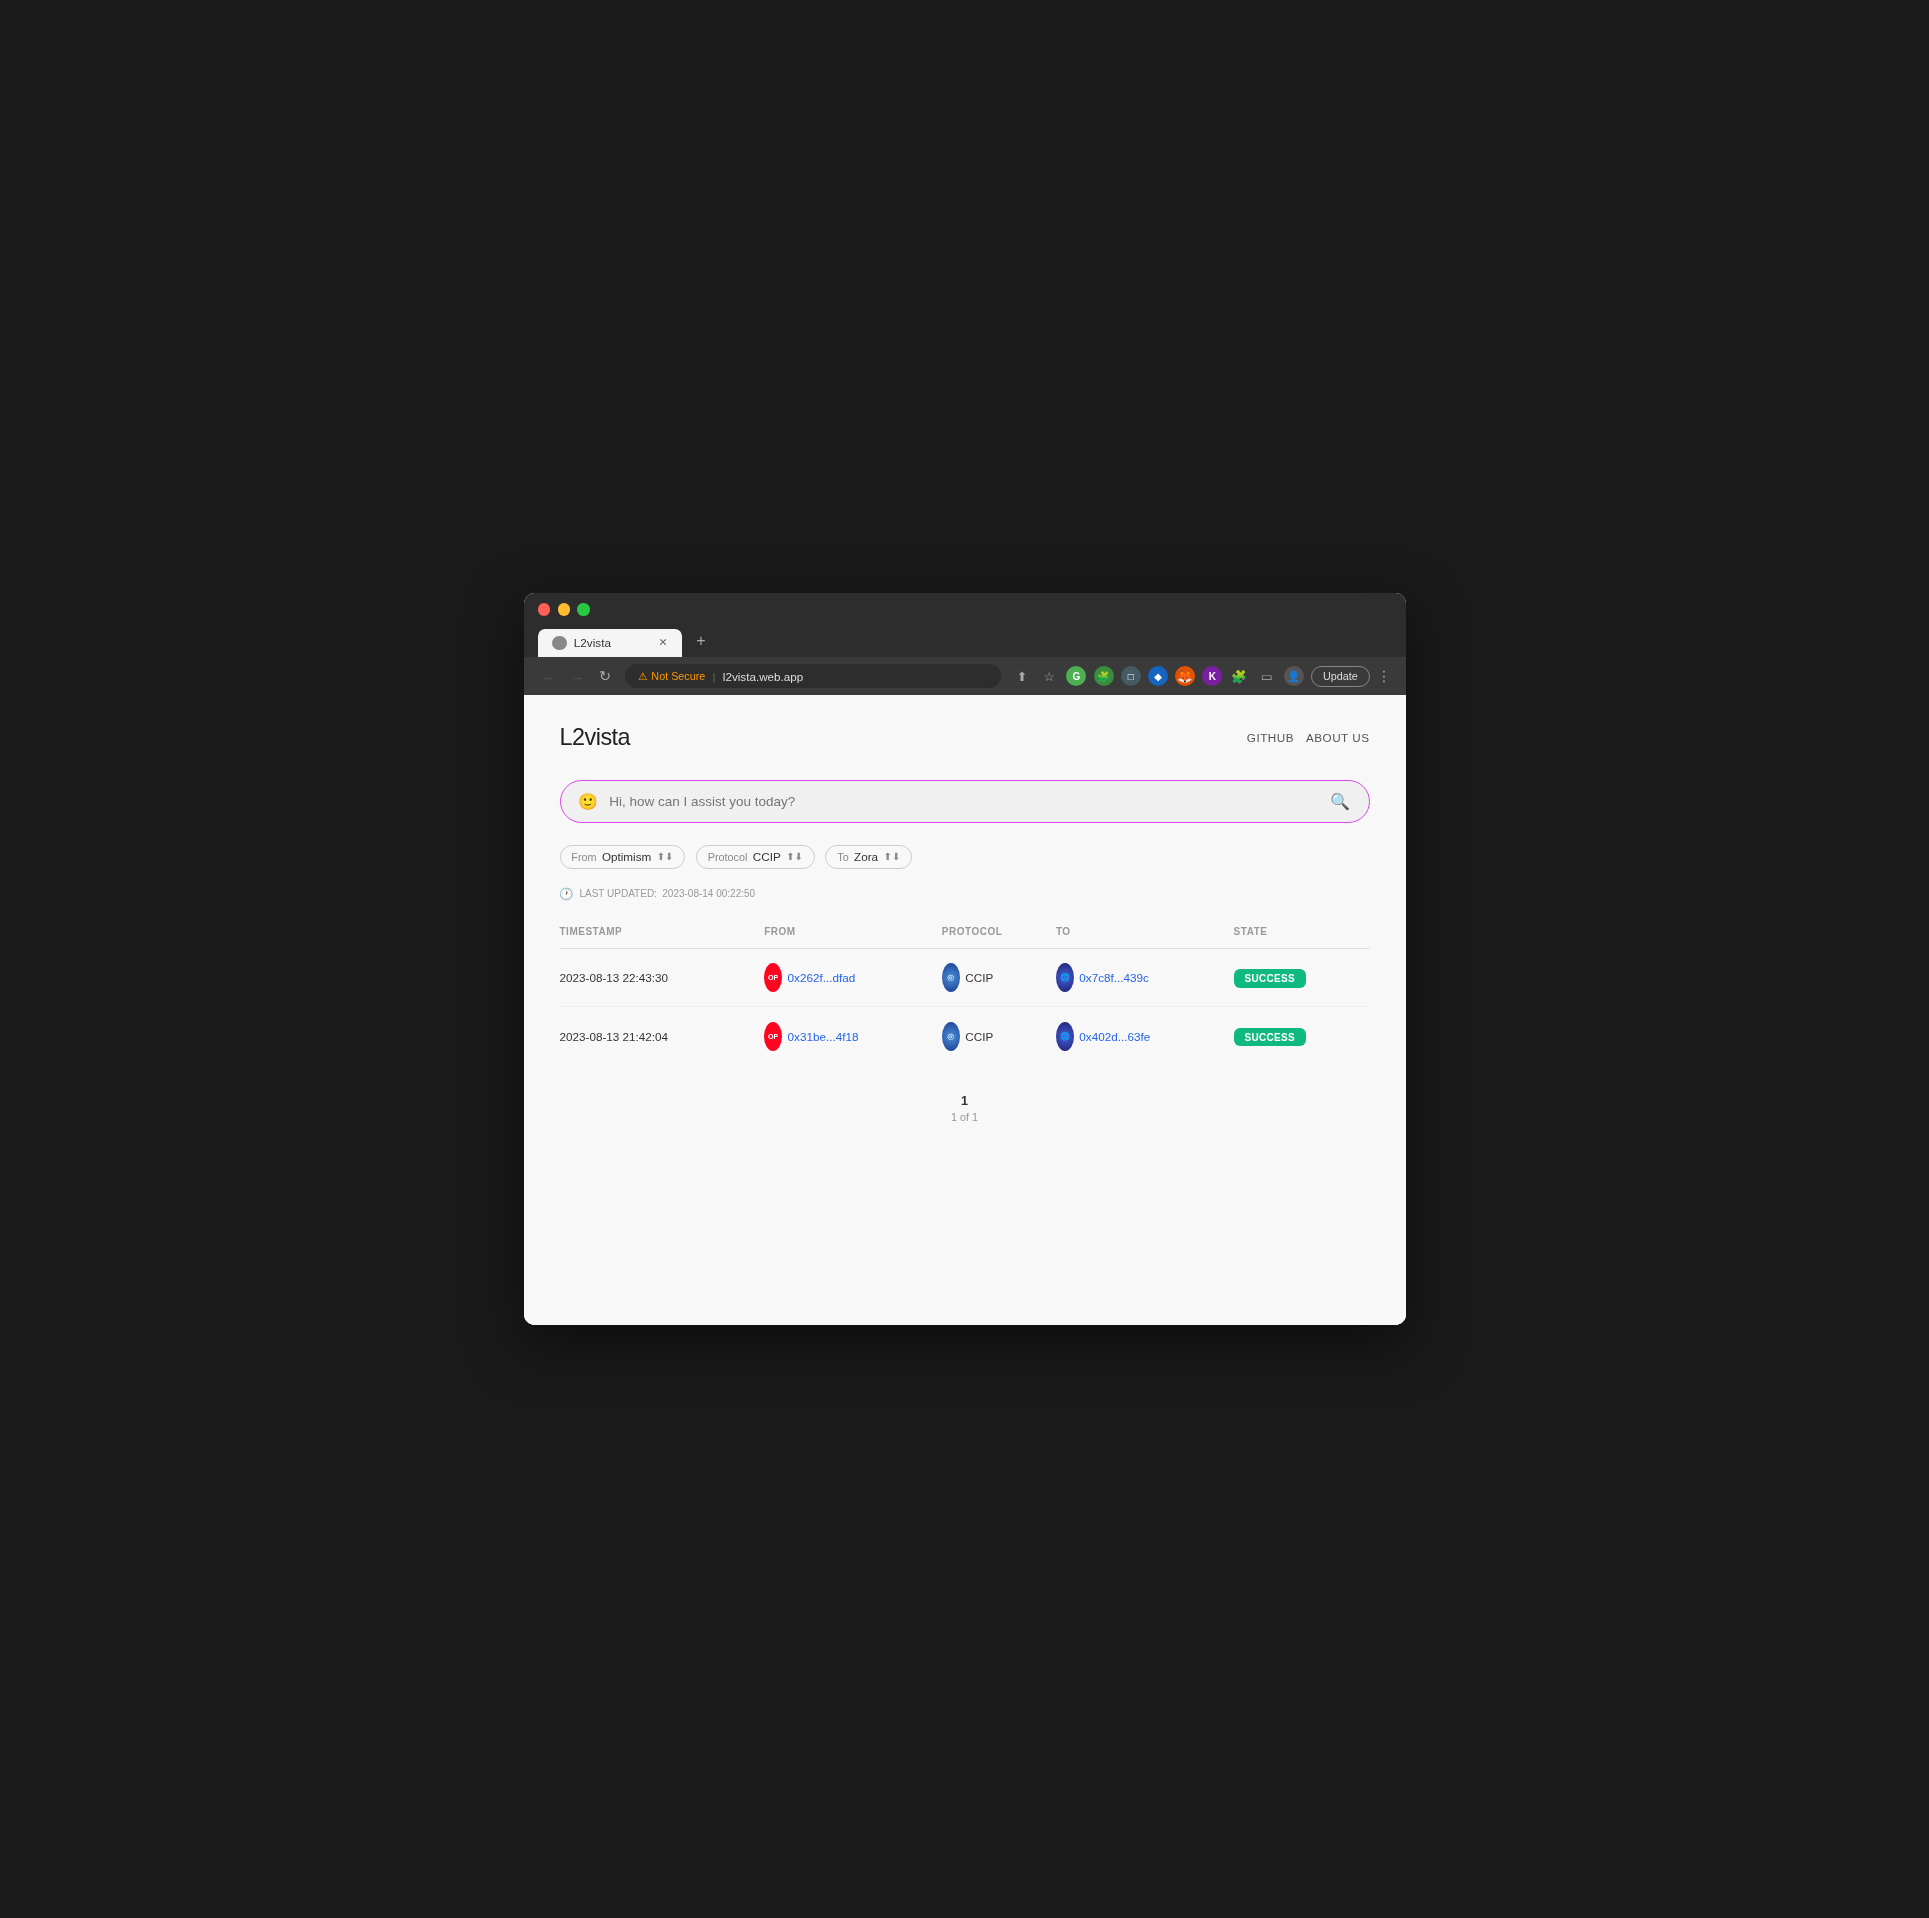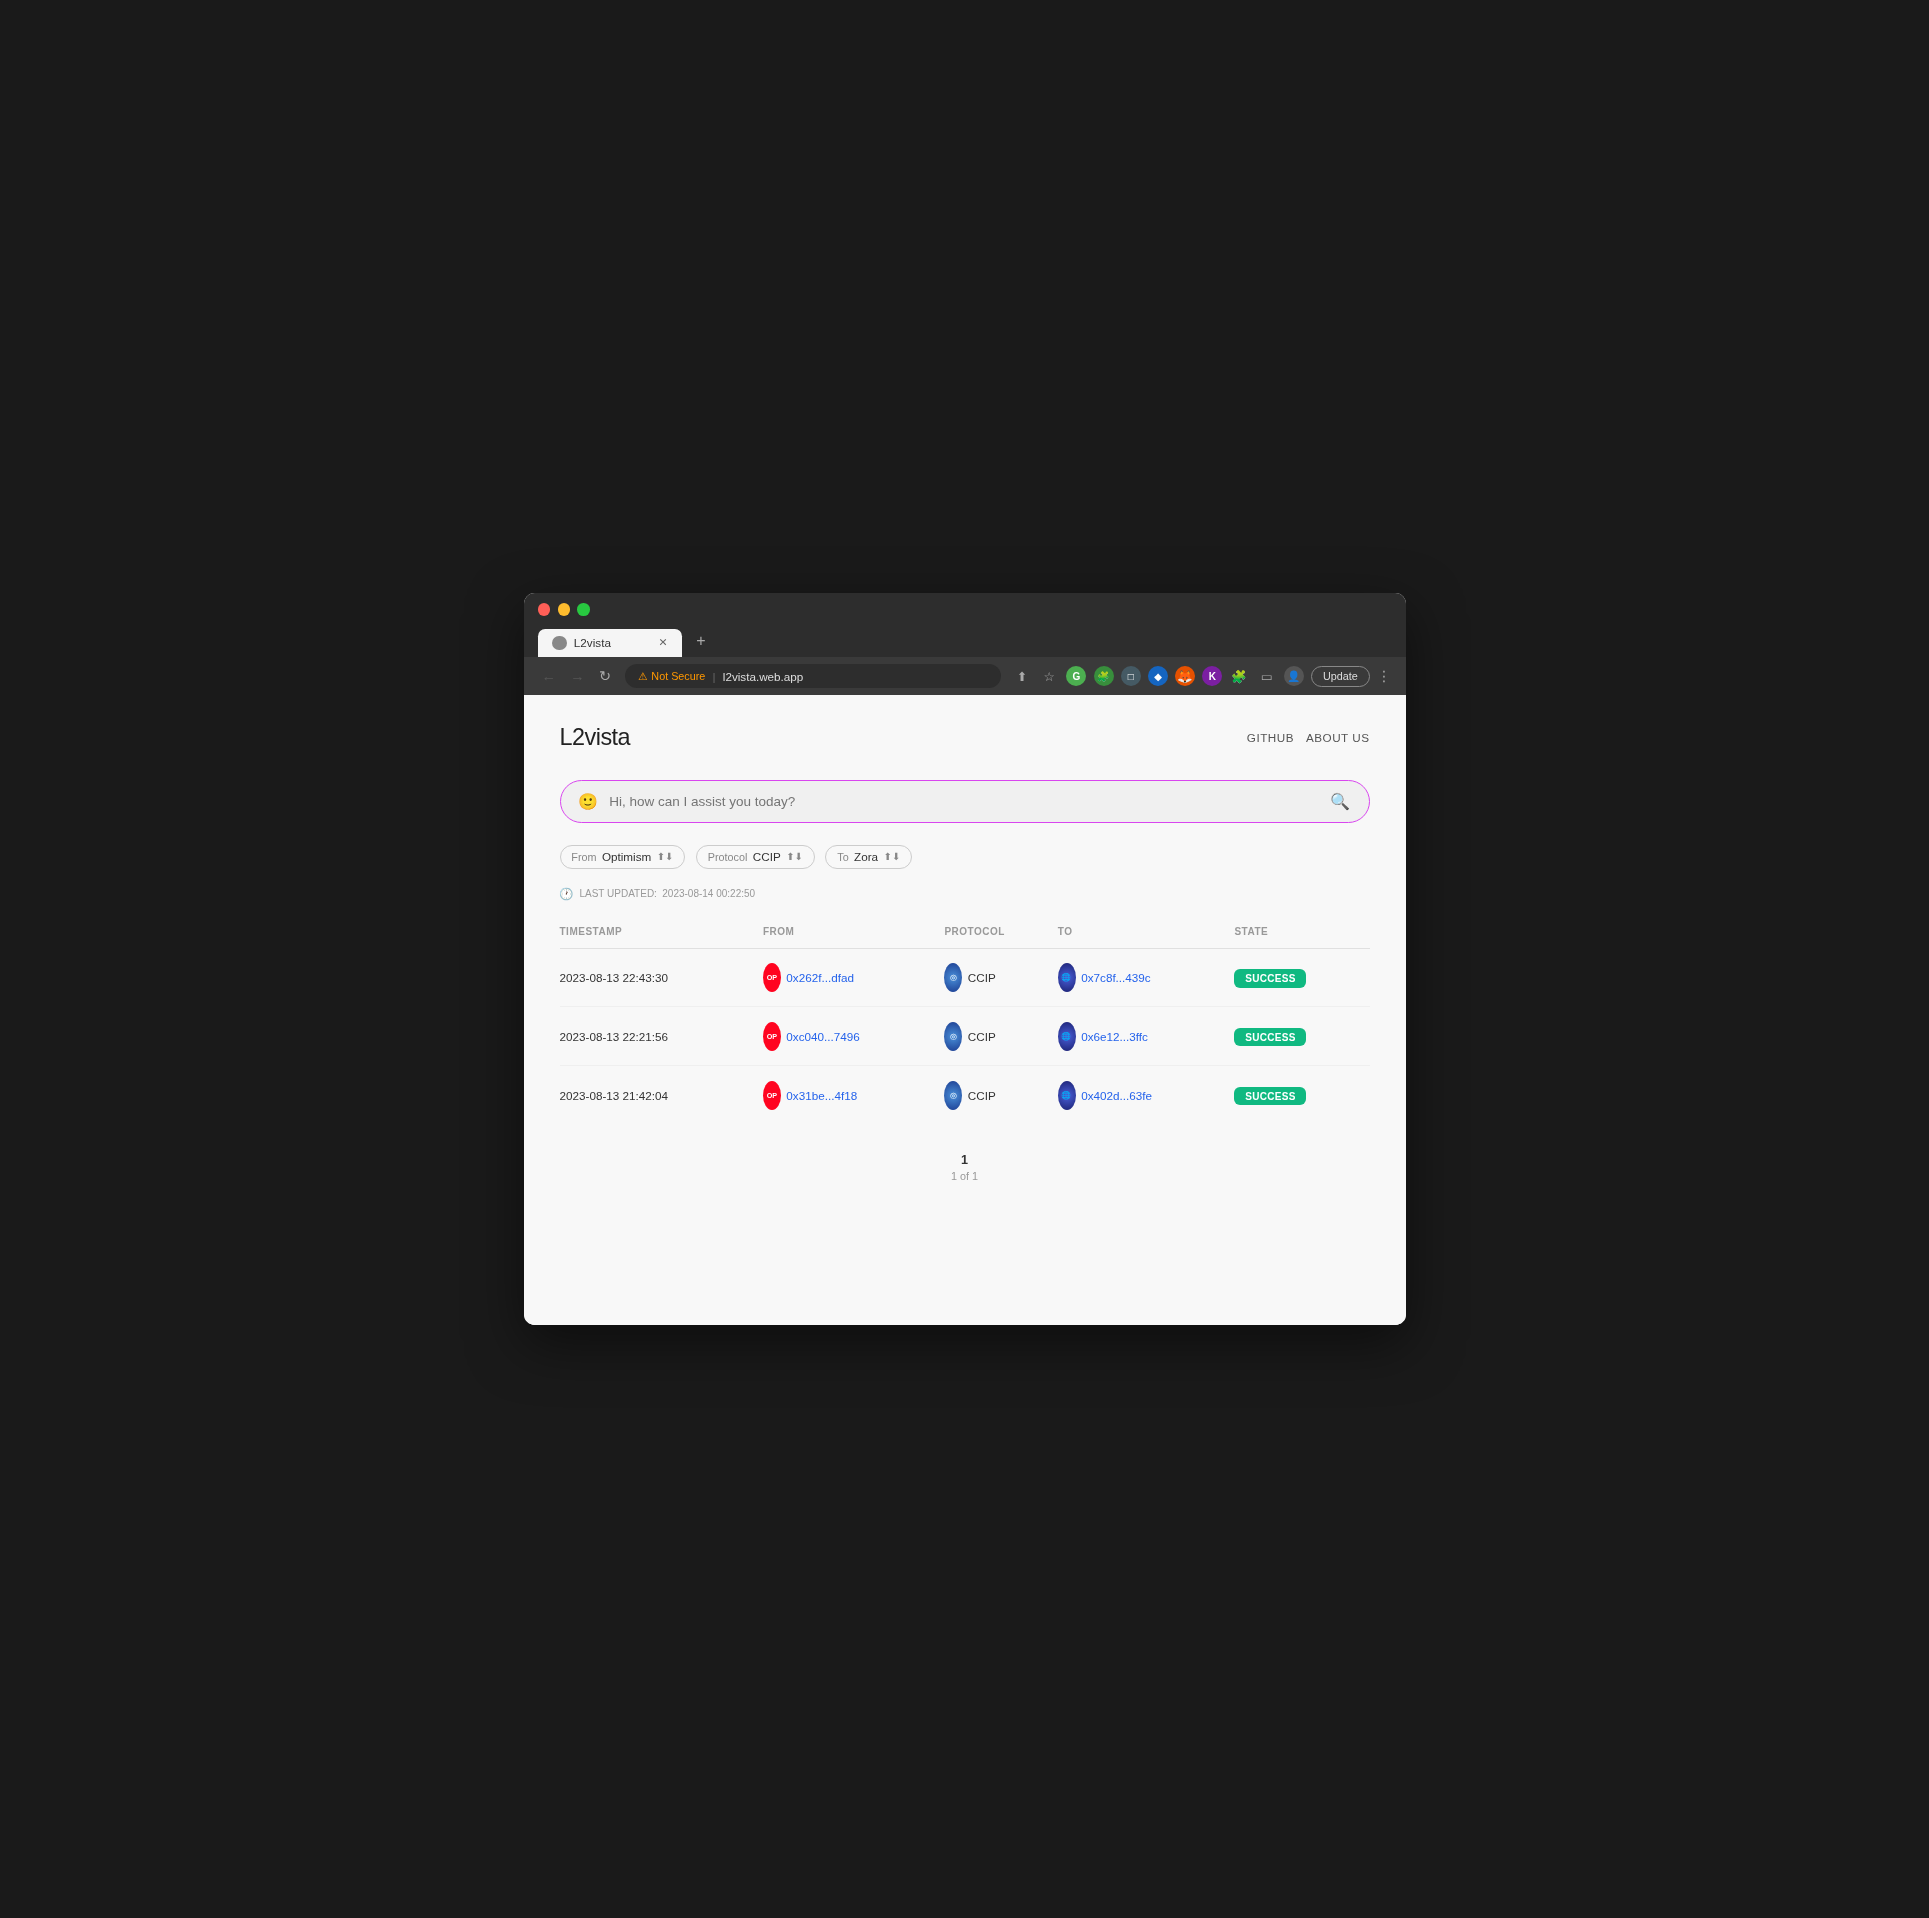--- a/index.html
+++ b/index.html
@@ -506,60 +506,36 @@
         <span class="chain-badge">
           <span class="chain-icon zora-icon" style="background: radial-gradient(circle, #4a5fd9 0%, #1a1f6f 100%);">🌐</span>
           <a class="address-link">0x7c8f...439c</a>
         </span>
       </td>
       <td>
         <span class="status-badge">SUCCESS</span>
       </td>
     </tr>
           <tr>
-      <td>2023-08-13 22:21:56</td>
+      <td>2023-08-13 21:42:04</td>
       <td>
         <span class="chain-badge">
           <span class="chain-icon optimism-icon">OP</span>
-          <a class="address-link">0xc040...7496</a>
+          <a class="address-link">0x31be...4f18</a>
         </span>
       </td>
       <td>
         <span class="chain-badge">
           <span class="chain-icon ccip-icon" style="background: radial-gradient(circle, #4a90d9 0%, #1a3a8f 100%);">◎</span>
           <span class="protocol-name">CCIP</span>
         </span>
       </td>
       <td>
         <span class="chain-badge">
           <span class="chain-icon zora-icon" style="background: radial-gradient(circle, #4a5fd9 0%, #1a1f6f 100%);">🌐</span>
-          <a class="address-link">0x6e12...3ffc</a>
-        </span>
-      </td>
-      <td>
-        <span class="status-badge">SUCCESS</span>
-      </td>
-    </tr>
-          <tr>
-      <td>2023-08-13 21:42:04</td>
-      <td>
-        <span class="chain-badge">
-          <span class="chain-icon optimism-icon">OP</span>
-          <a class="address-link">0x31be...4f18</a>
-        </span>
-      </td>
-      <td>
-        <span class="chain-badge">
-          <span class="chain-icon ccip-icon" style="background: radial-gradient(circle, #4a90d9 0%, #1a3a8f 100%);">◎</span>
-          <span class="protocol-name">CCIP</span>
-        </span>
-      </td>
-      <td>
-        <span class="chain-badge">
-          <span class="chain-icon zora-icon" style="background: radial-gradient(circle, #4a5fd9 0%, #1a1f6f 100%);">🌐</span>
           <a class="address-link">0x402d...63fe</a>
         </span>
       </td>
       <td>
         <span class="status-badge">SUCCESS</span>
       </td>
     </tr>
         </tbody>
     </table>
 

